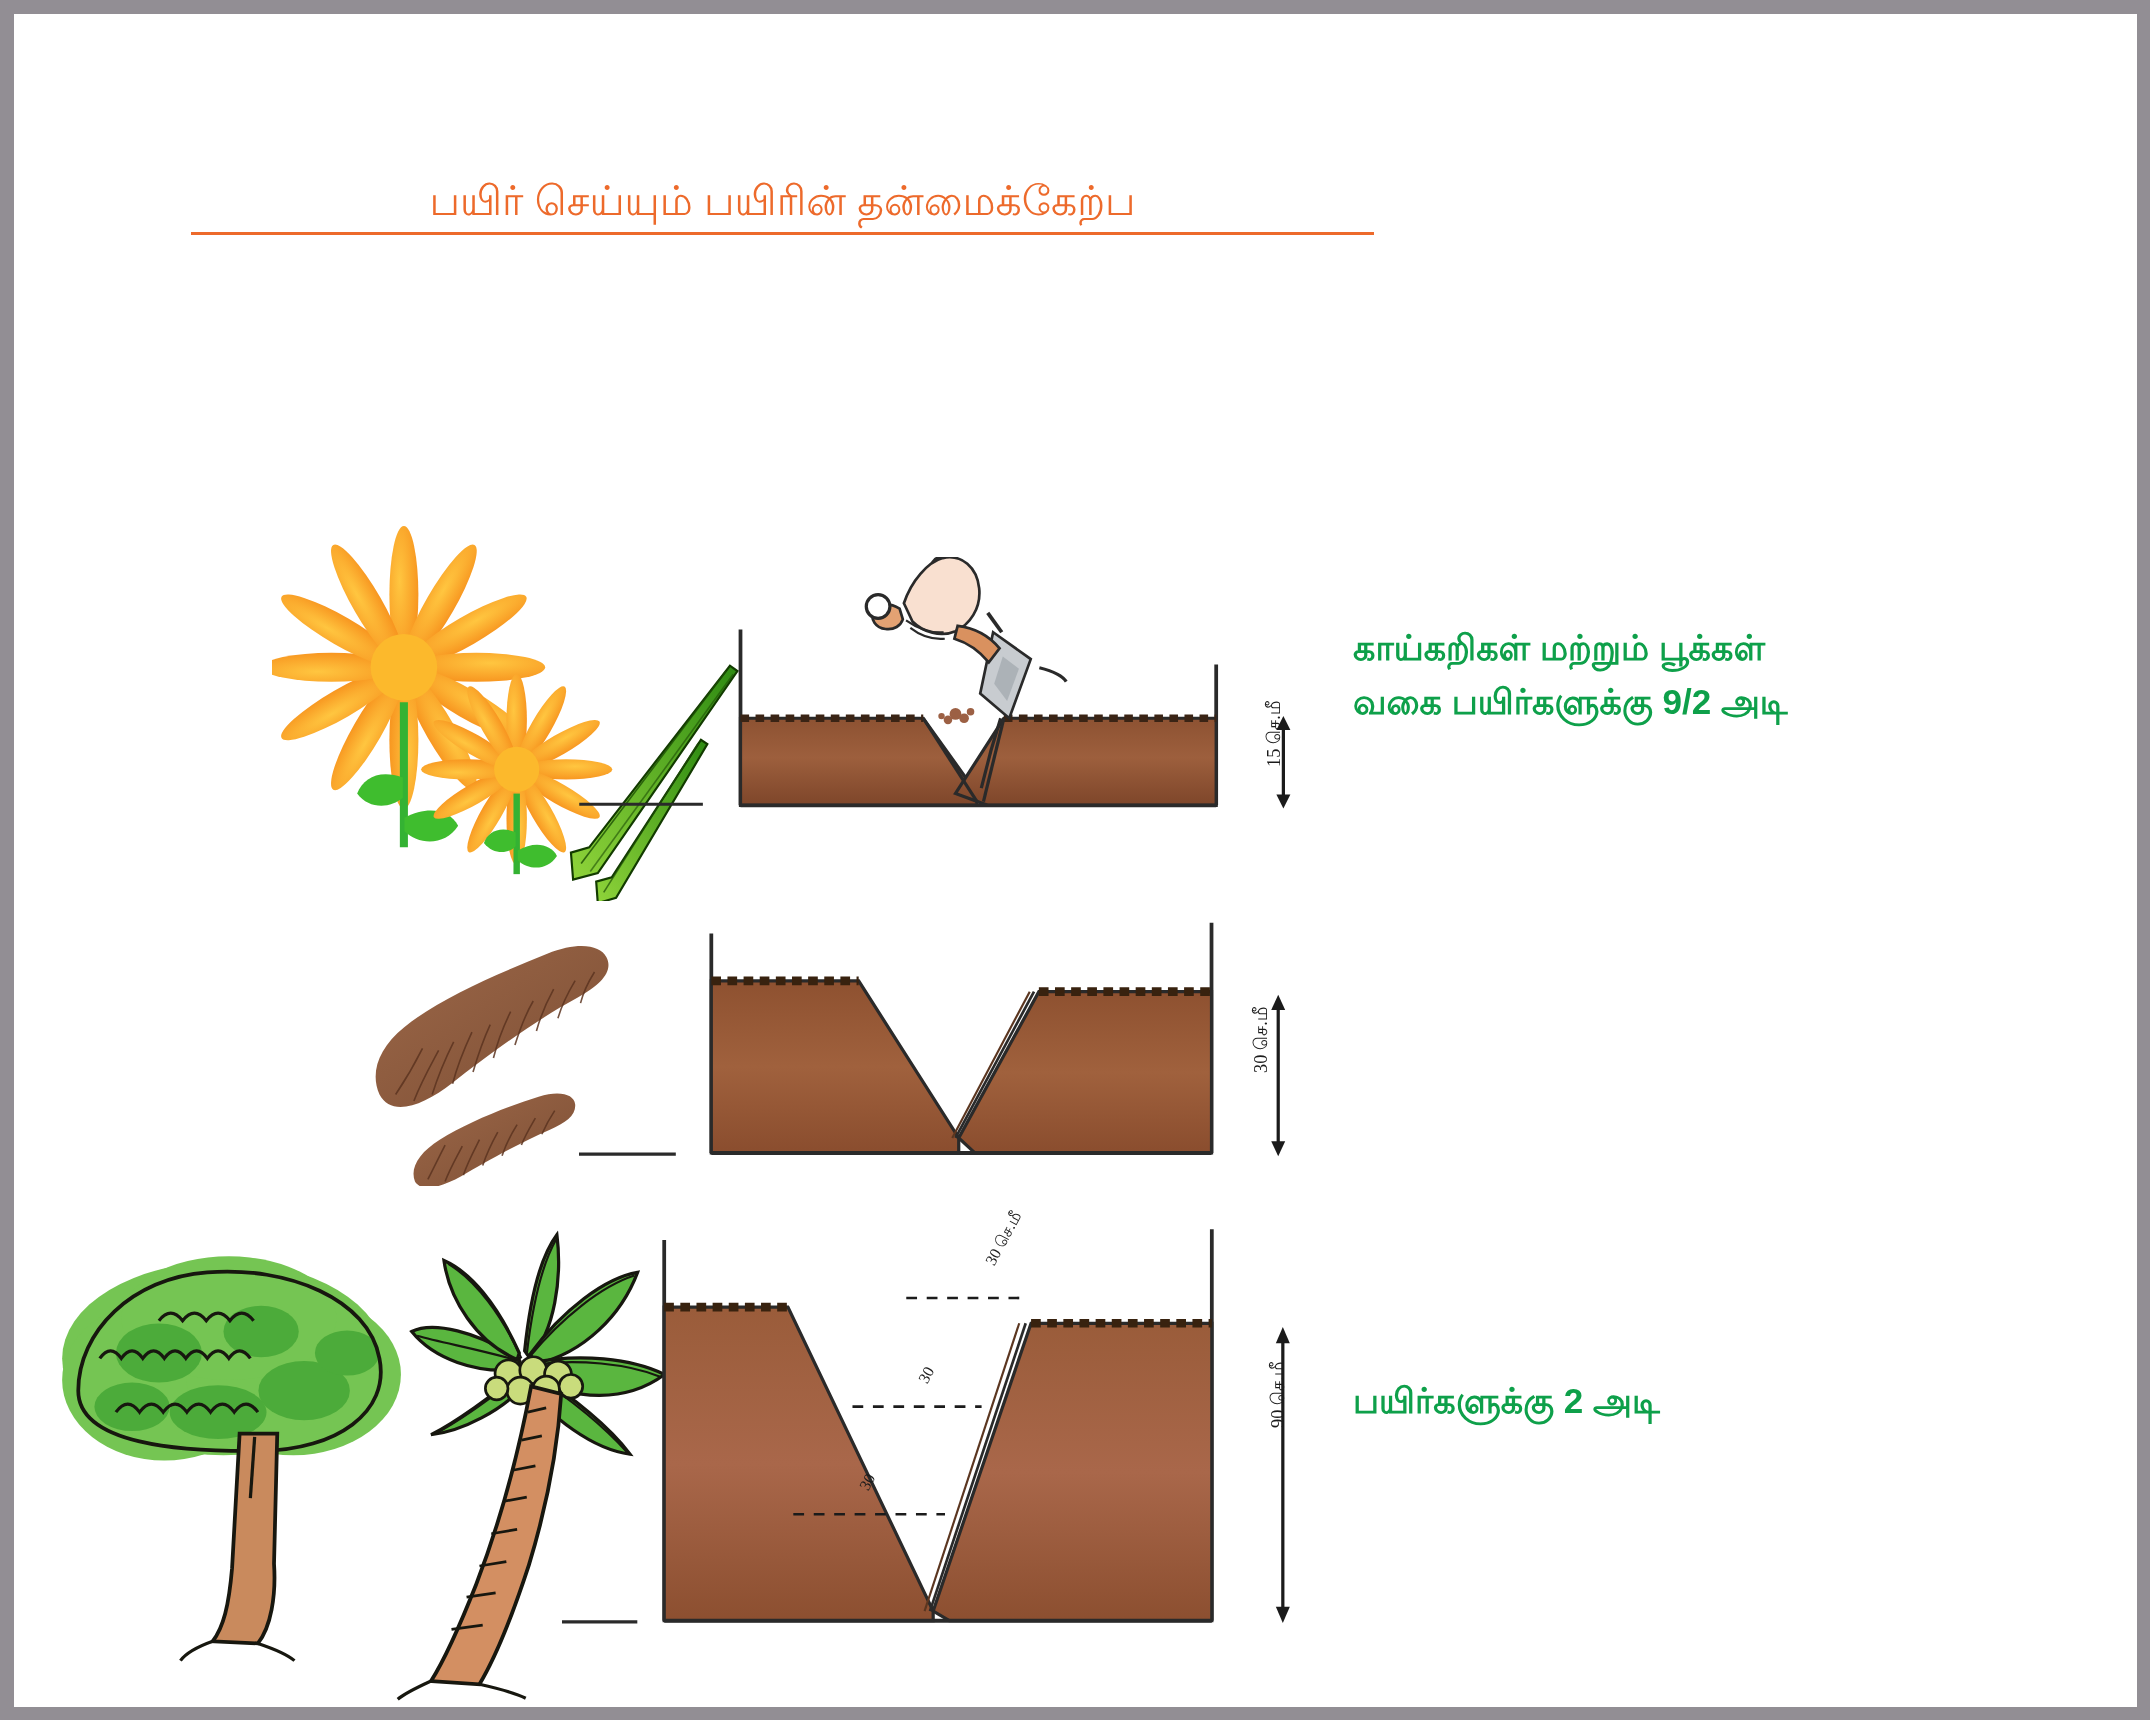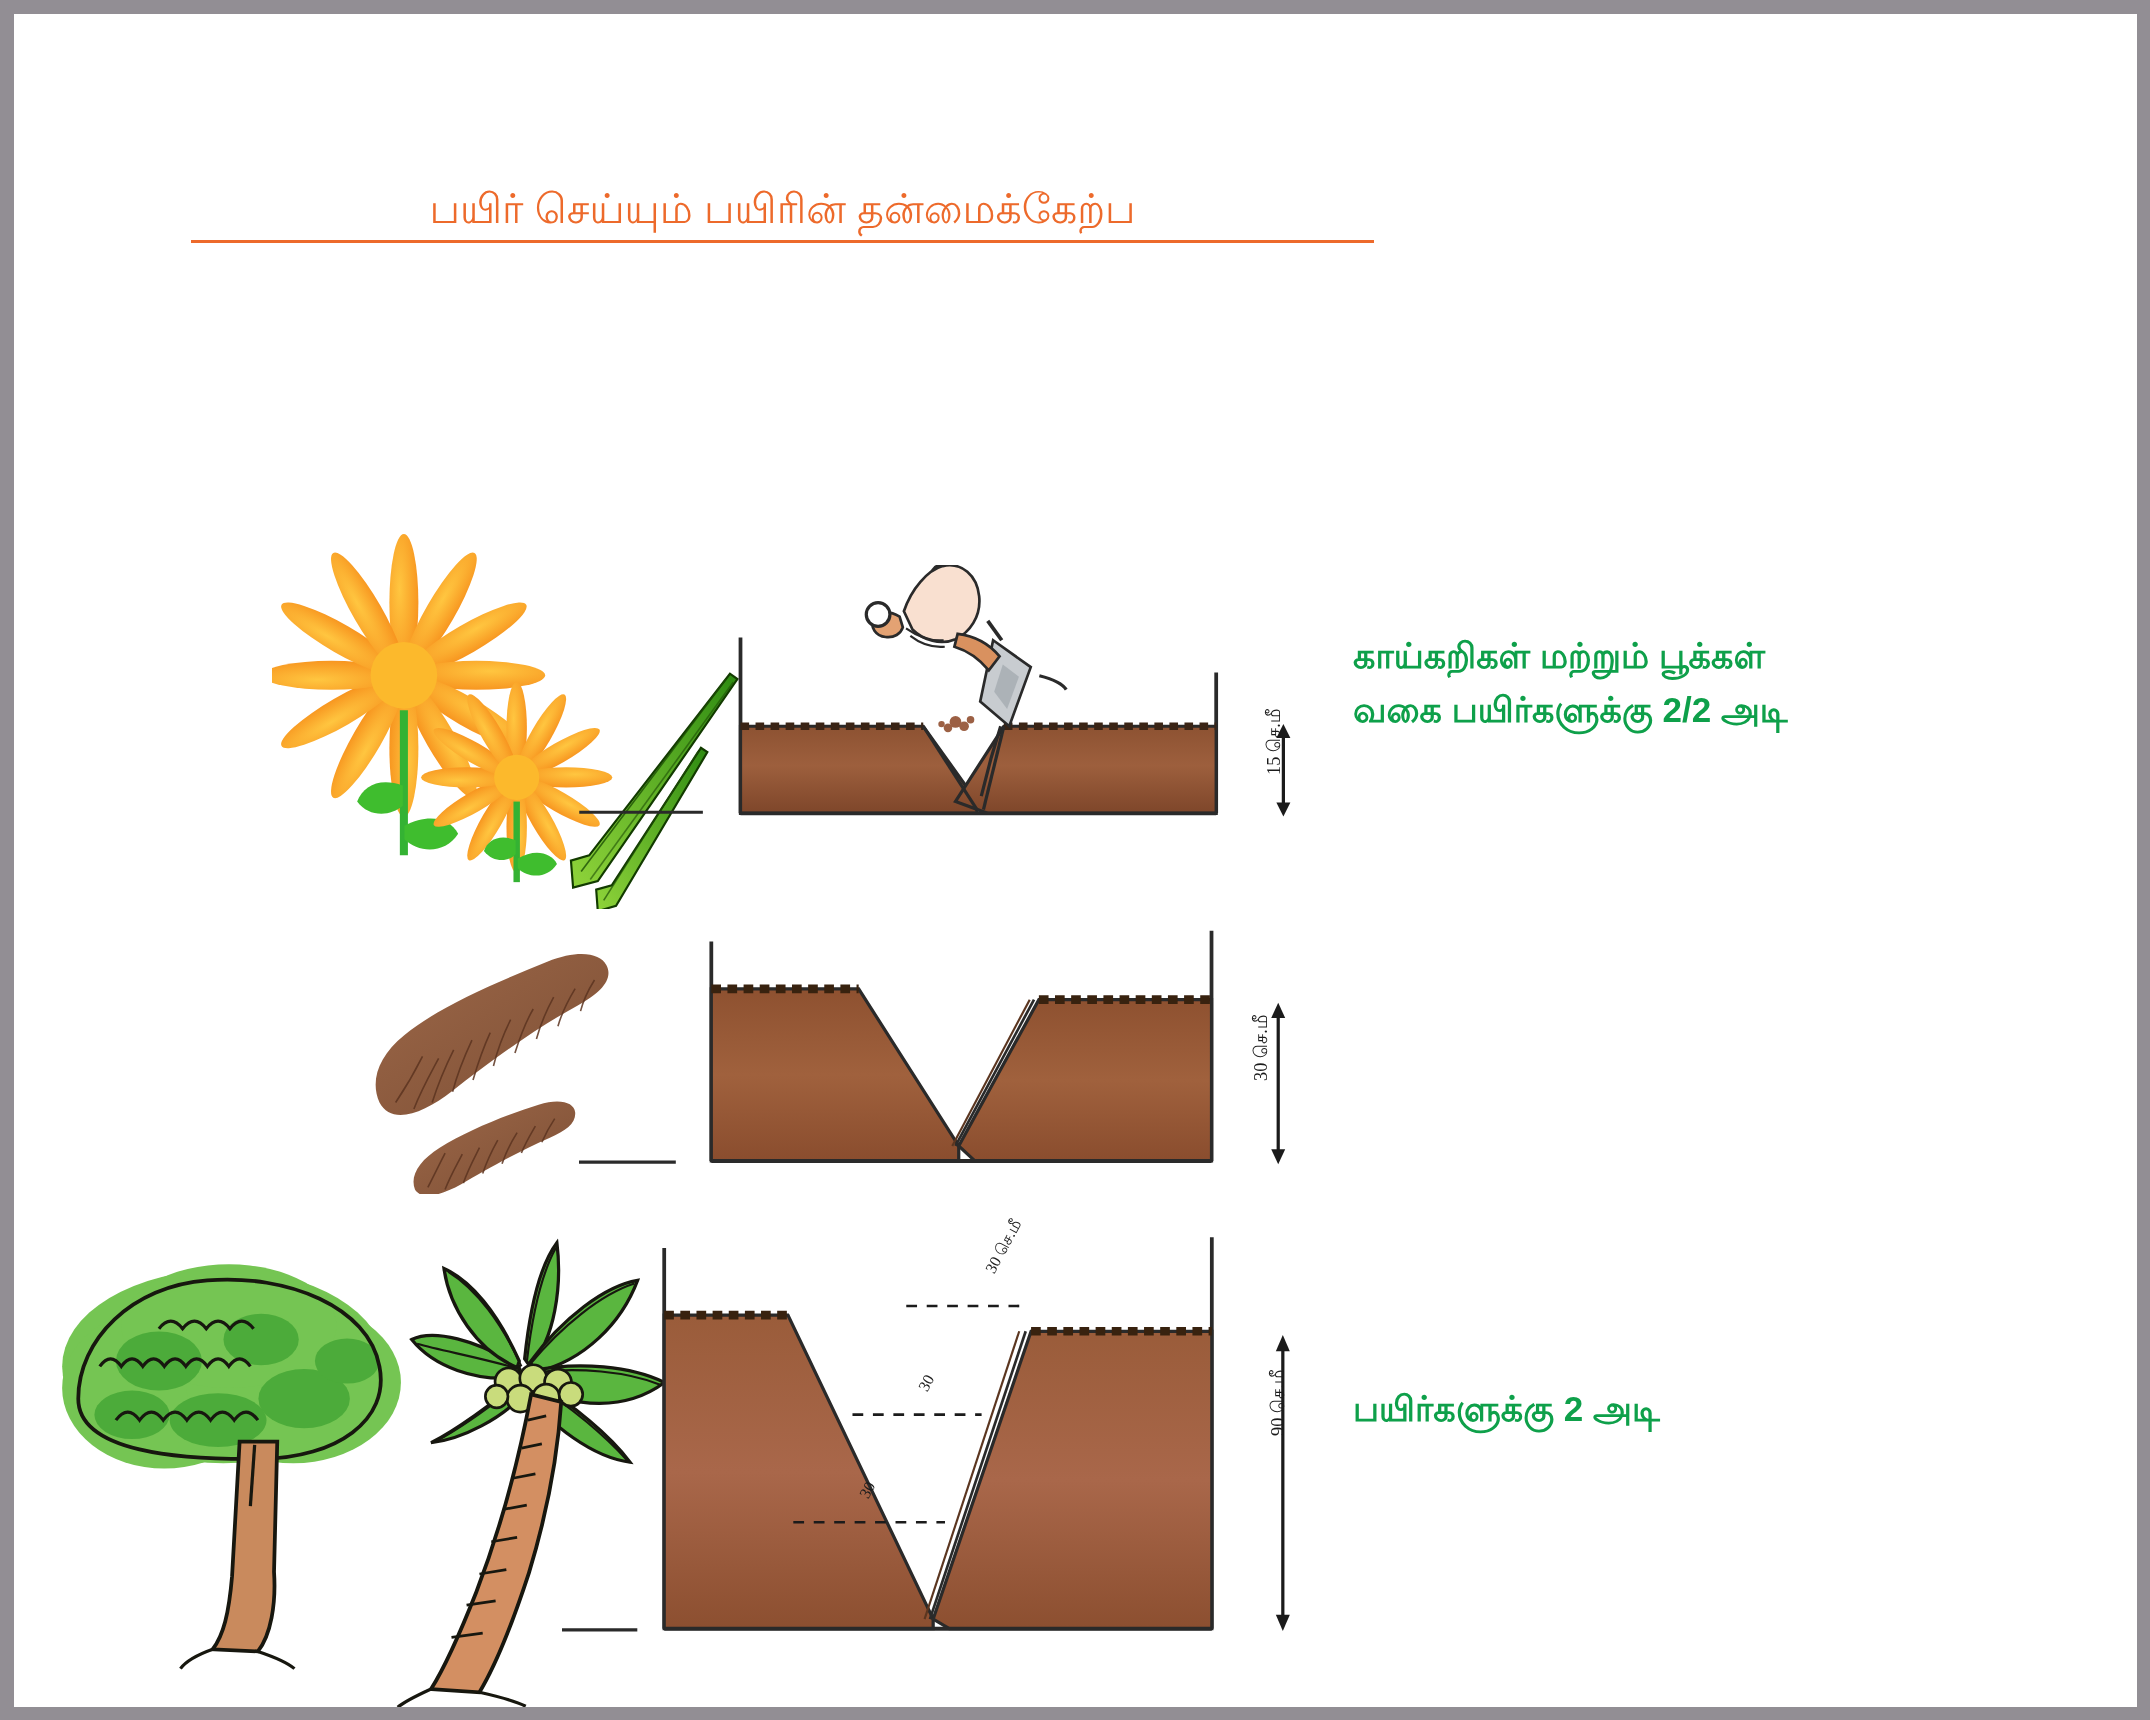--- a/index.html
+++ b/index.html
@@ -19,21 +19,20 @@
     border:14px solid #928e94;
     box-sizing:border-box;
     pointer-events:none;
   }
   #canvas{
     position:absolute;
     left:14px;top:14px;
     width:2123px;height:1693px;
     background:#ffffff;
     overflow:hidden;
-    margin-top:8px;
   }
 
   
   #title-block{
     position:absolute;
     left:177px;top:167px;
     width:1183px;
   }
   .title-line{
     color:#ed6a2b;
@@ -250,21 +249,21 @@
           <line x1="1310" y1="305" x2="1310" y2="458" stroke="#1b1b1b" stroke-width="6"></line>
           <path d="M1310 296 L1297 322 L1323 322 Z" fill="#1b1b1b"></path>
           <path d="M1310 468 L1297 442 L1323 442 Z" fill="#1b1b1b"></path>
         </g>
       </svg>
 
       <div class="dim" style="left:1250px;top:237px;">15 செ.மீ</div>
 
       <div class="caption" style="left:1339px;top:91px;">
         <span class="cl">காய்கறிகள் மற்றும் பூக்கள்</span>
-        <span class="cl">வகை பயிர்களுக்கு 2/2 அடி</span>
+        <span class="cl">வகை பயிர்களுக்கு 9/2 அடி</span>
       </div>
     </div>
 
     <div class="row" id="row2">
 
       <svg class="illus" style="left:344px;top:43px;width:301px;height:269px" viewBox="0 0 560 500">
         <defs>
           <linearGradient id="tub" x1="0" y1="0" x2="1" y2="1">
             <stop offset="0%" stop-color="#9c6748"></stop>
               <stop offset="100%" stop-color="#7d4f35"></stop>

